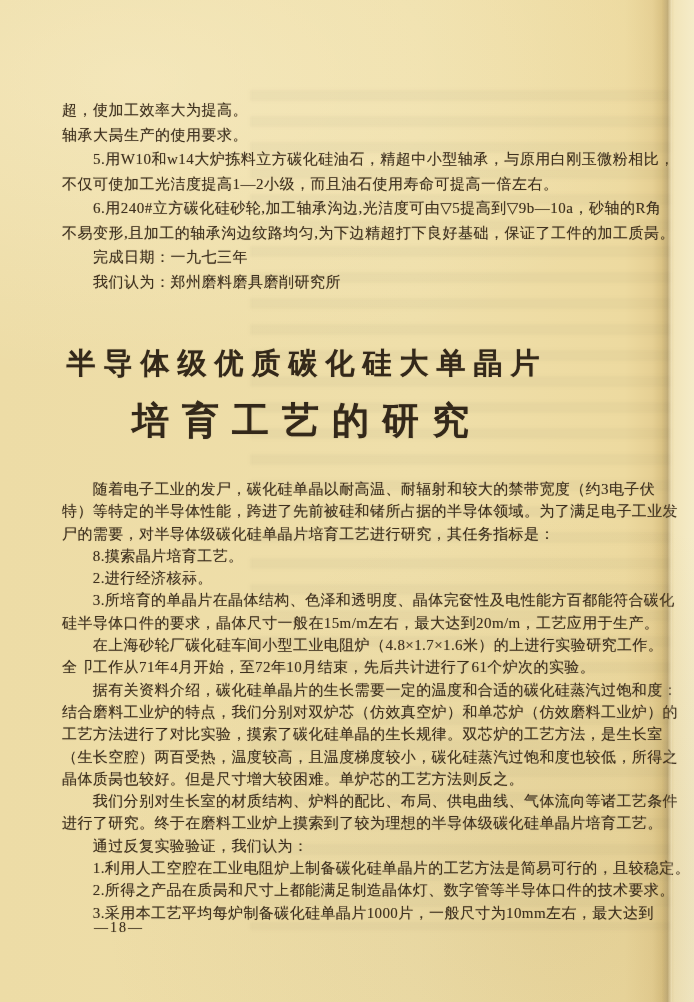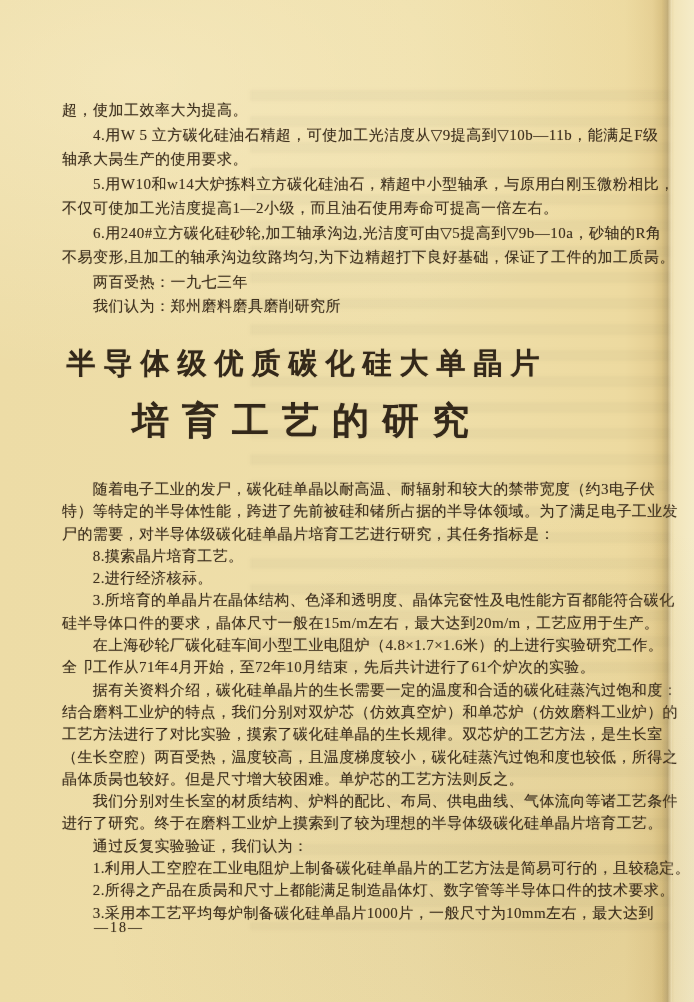--- a/index.html
+++ b/index.html
@@ -57,27 +57,26 @@
 </style>
 </head>
 <body>
 
 <div class="page">
 
   <div class="showthrough"></div>
 
   <div class="pre ink">
       <div class="tline">超，使加工效率大为提高。</div>
-      <div class="tline">　　4.用W 5 立方碳化硅油石精超，可使加工光洁度从▽9提高到▽10b—11b，能满足F级</div>
       <div class="tline">轴承大昺生产的使用要求。</div>
       <div class="tline">　　5.用W10和w14大炉拣料立方碳化硅油石，精超中小型轴承，与原用白刚玉微粉相比，</div>
       <div class="tline">不仅可使加工光洁度提高1—2小级，而且油石使用寿命可提高一倍左右。</div>
       <div class="tline">　　6.用240#立方碳化硅砂轮,加工轴承沟边,光洁度可由▽5提高到▽9b—10a，砂轴的R角</div>
       <div class="tline">不易变形,且加工的轴承沟边纹路均匀,为下边精超打下良好基础，保证了工件的加工质昺。</div>
-      <div class="tline">　　两百受热：一九七三年</div>
+      <div class="tline">　　完成日期：一九七三年</div>
       <div class="tline">　　我们认为：郑州磨料磨具磨削研究所</div>
     </div>
 
   <div class="title-block">
     <div class="title-line1">半导体级优质碳化硅大单晶片</div>
     <div class="title-line2">培育工艺的研究</div>
   </div>
 
   <div class="body-block ink">
       <div class="tline">　　随着电子工业的发尸，碳化硅单晶以耐高温、耐辐射和较大的禁带宽度（约3电子伏</div>

